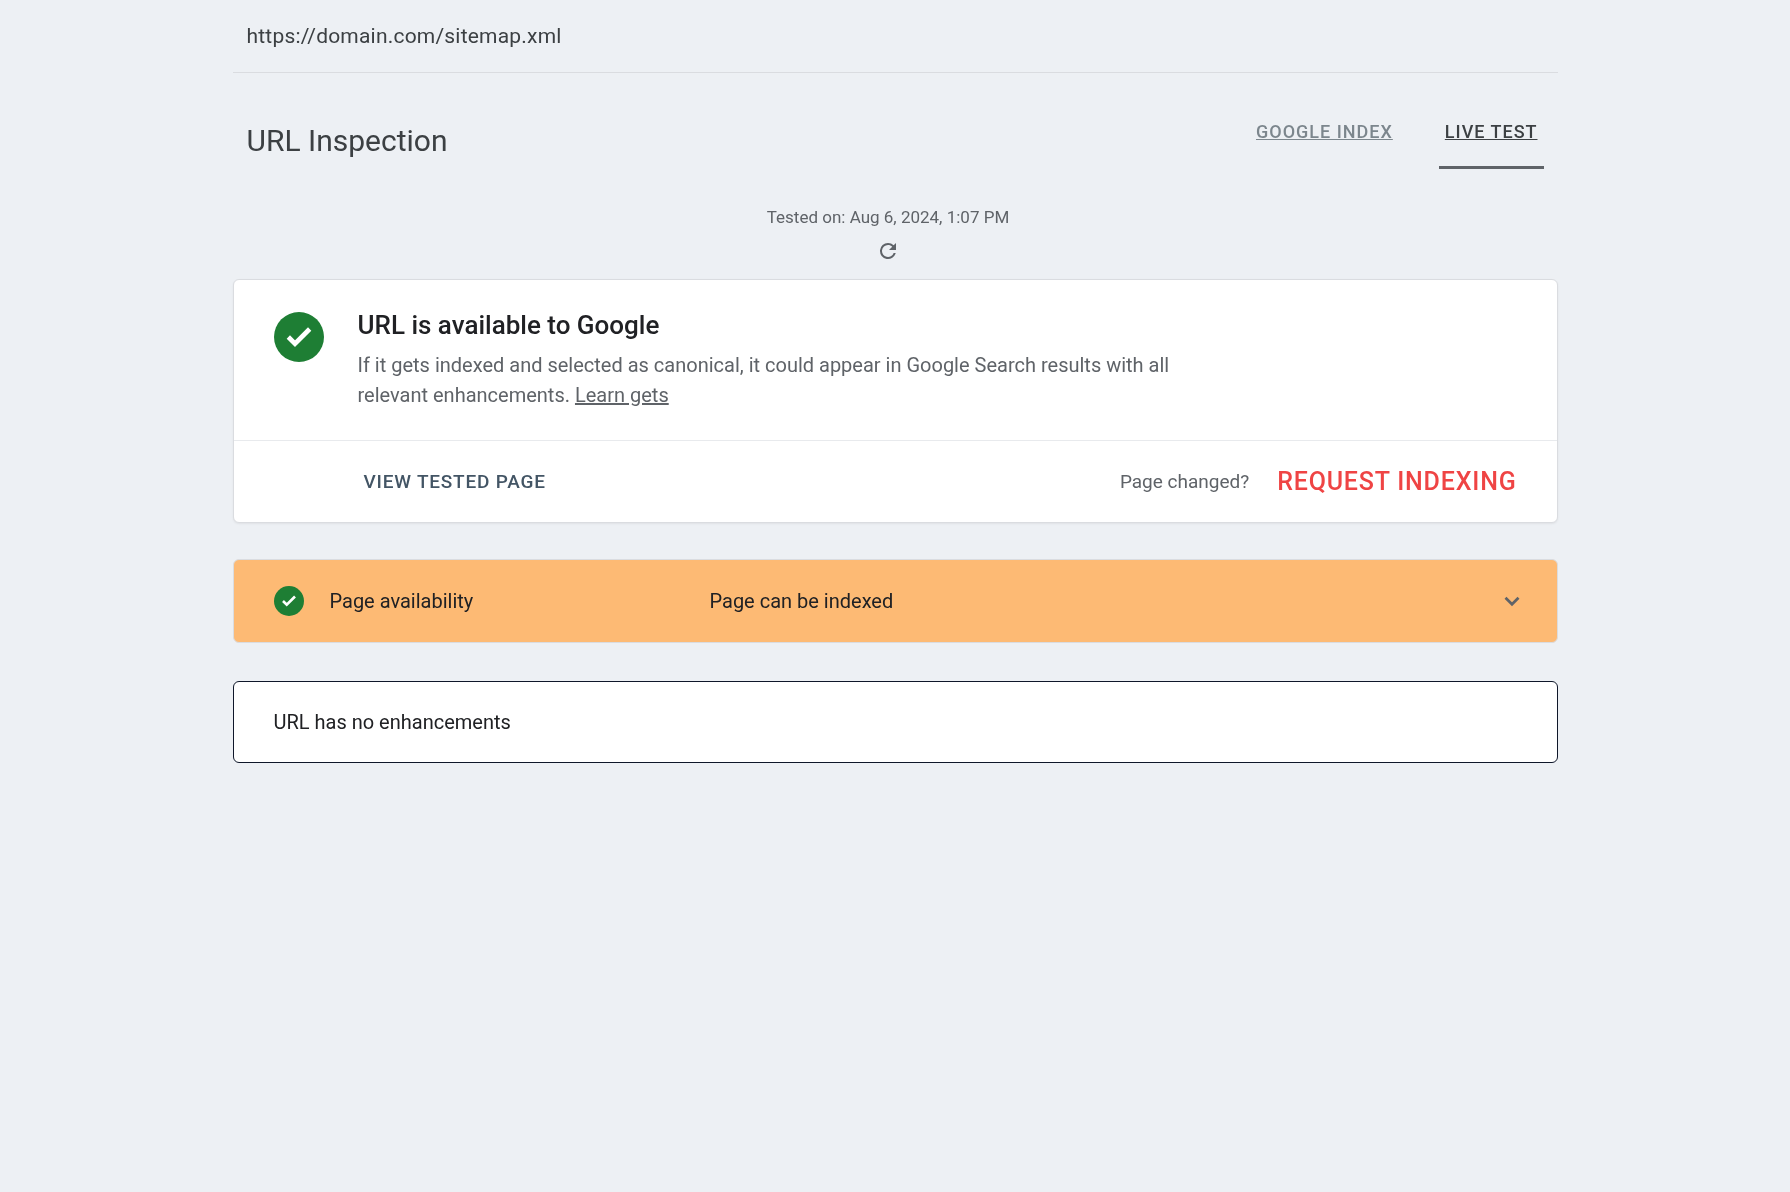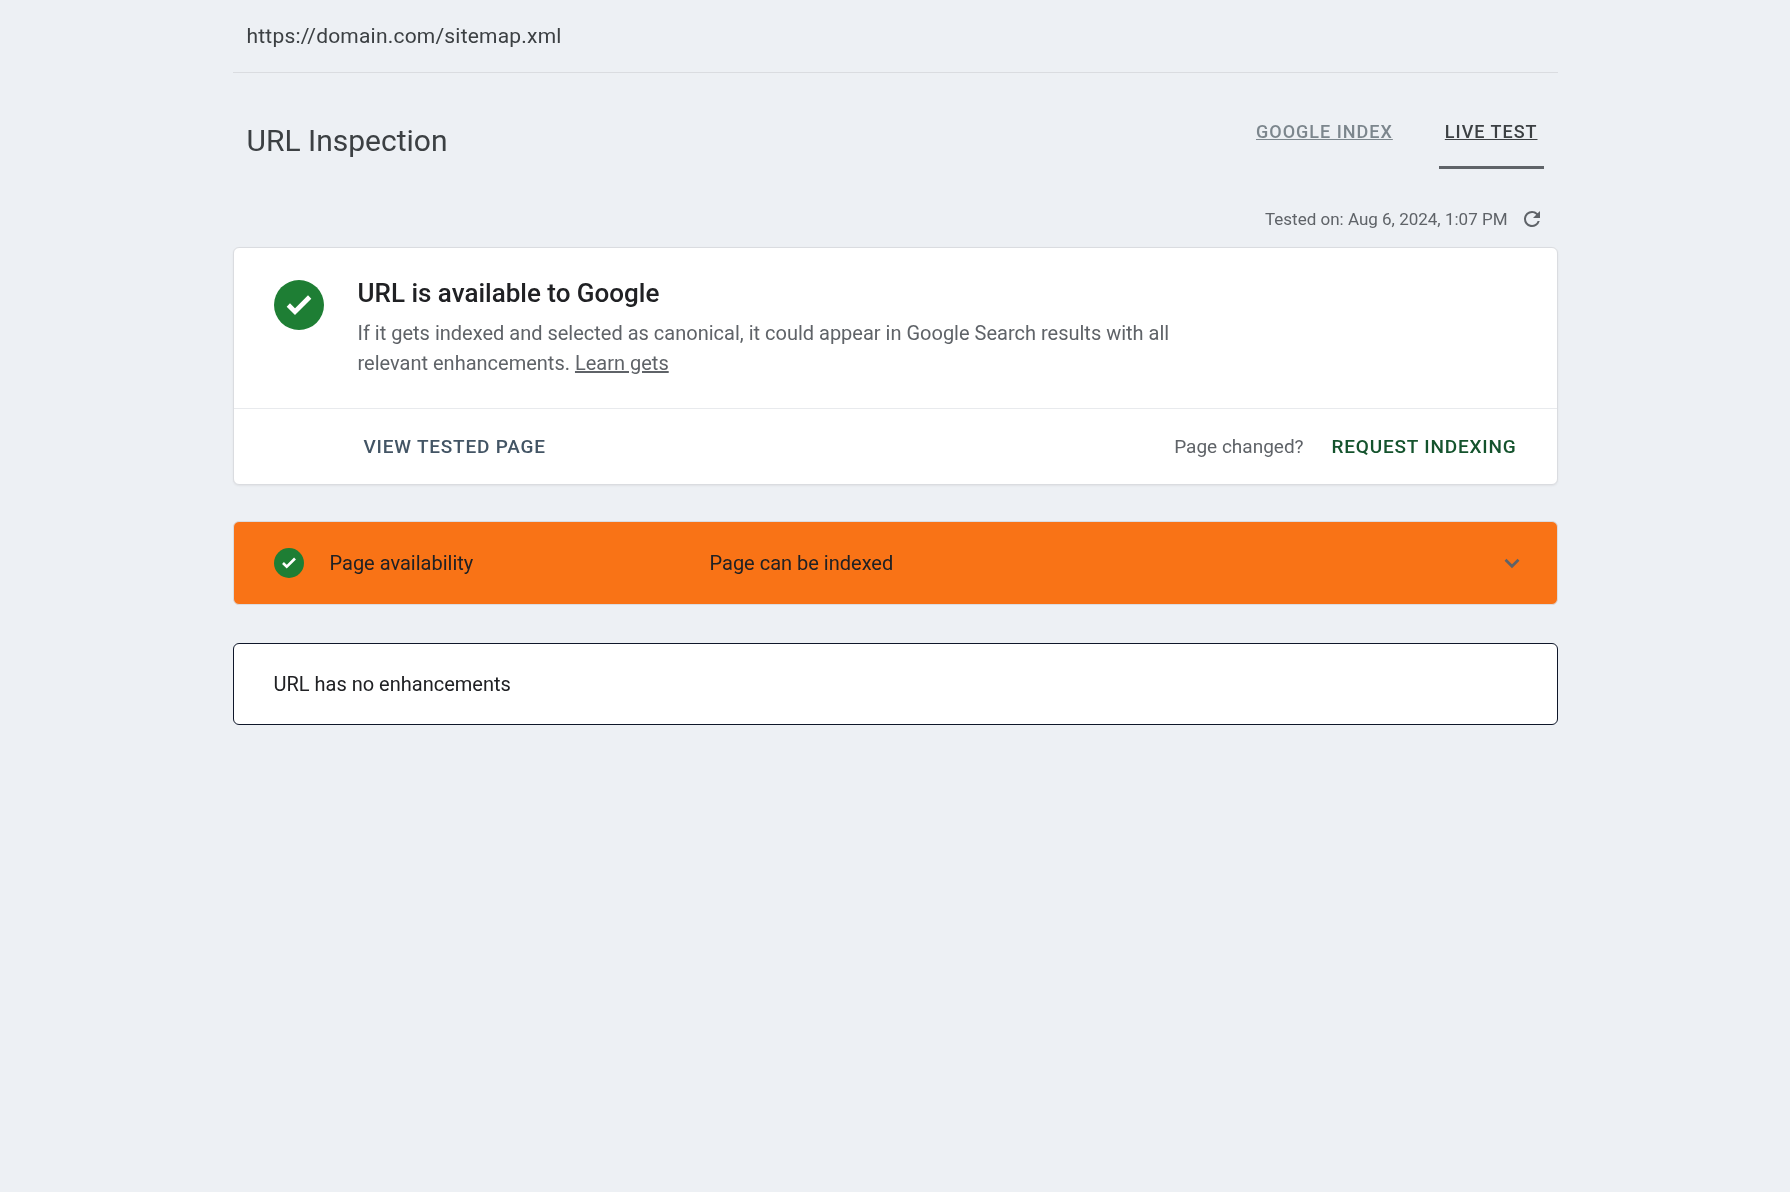--- a/index.html
+++ b/index.html
@@ -57,20 +57,21 @@
     .tab.active {
       color: #3c4043;
       border-bottom: 3px solid #5f6368;
     }
     .tested-row {
       display: flex;
       justify-content: flex-end;
       align-items: center;
       padding: 28px 14px 16px 0;
       gap: 12px;
+      flex-direction: column;
     }
     .tested-text {
       font-size: 17px;
       color: #5f6368;
     }
     .refresh-icon {
       width: 24px;
       height: 24px;
       cursor: pointer;
       color: #5f6368;
@@ -146,28 +147,28 @@
     .action-right {
       display: flex;
       align-items: center;
       gap: 28px;
     }
     .page-changed {
       font-size: 19px;
       color: #5f6368;
     }
     .request-indexing {
-      font-size: 19px;
+      font-size: 25px;
       font-weight: 500;
       letter-spacing: 0.8px;
-      color: #14532d;
+      color: #ef4444;
       cursor: pointer;
     }
     .availability-card {
-      background: #f97316;
+      background: #fdba74;
       border: 1px solid #dadce0;
       border-radius: 6px;
       display: flex;
       align-items: center;
       padding: 26px 32px 26px 40px;
       margin-bottom: 38px;
       cursor: pointer;
     }
     .small-check {
       width: 30px;

